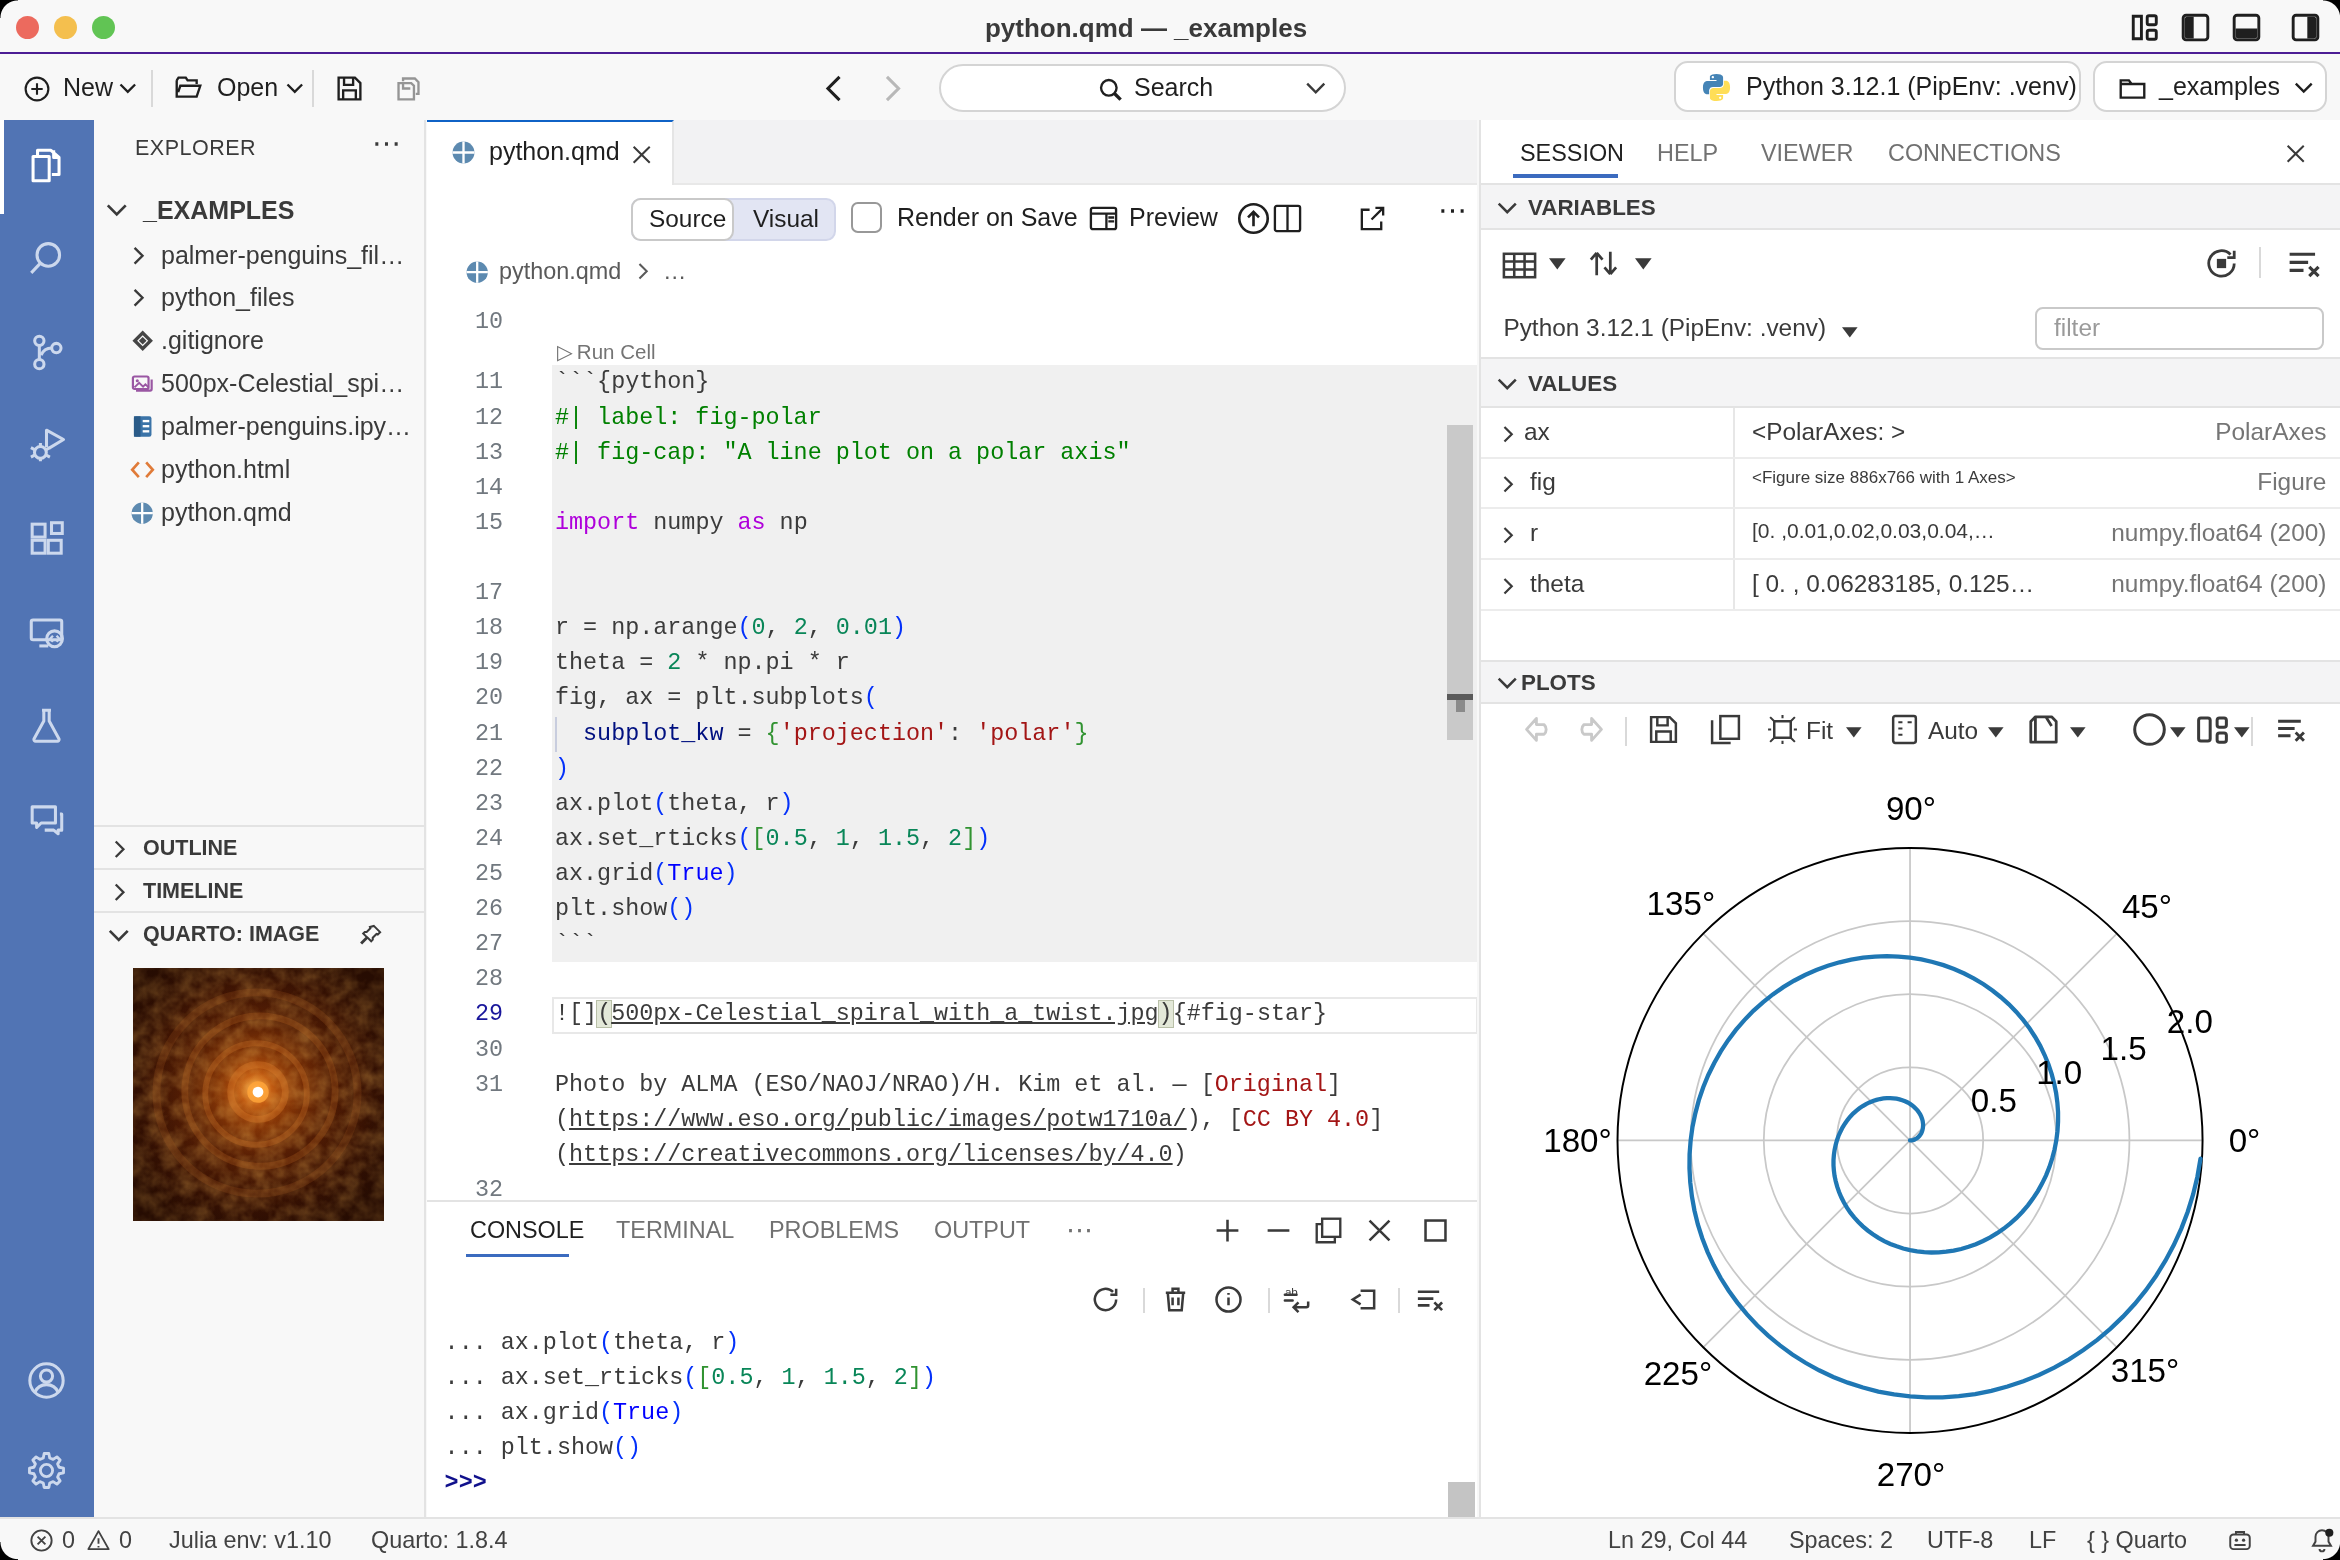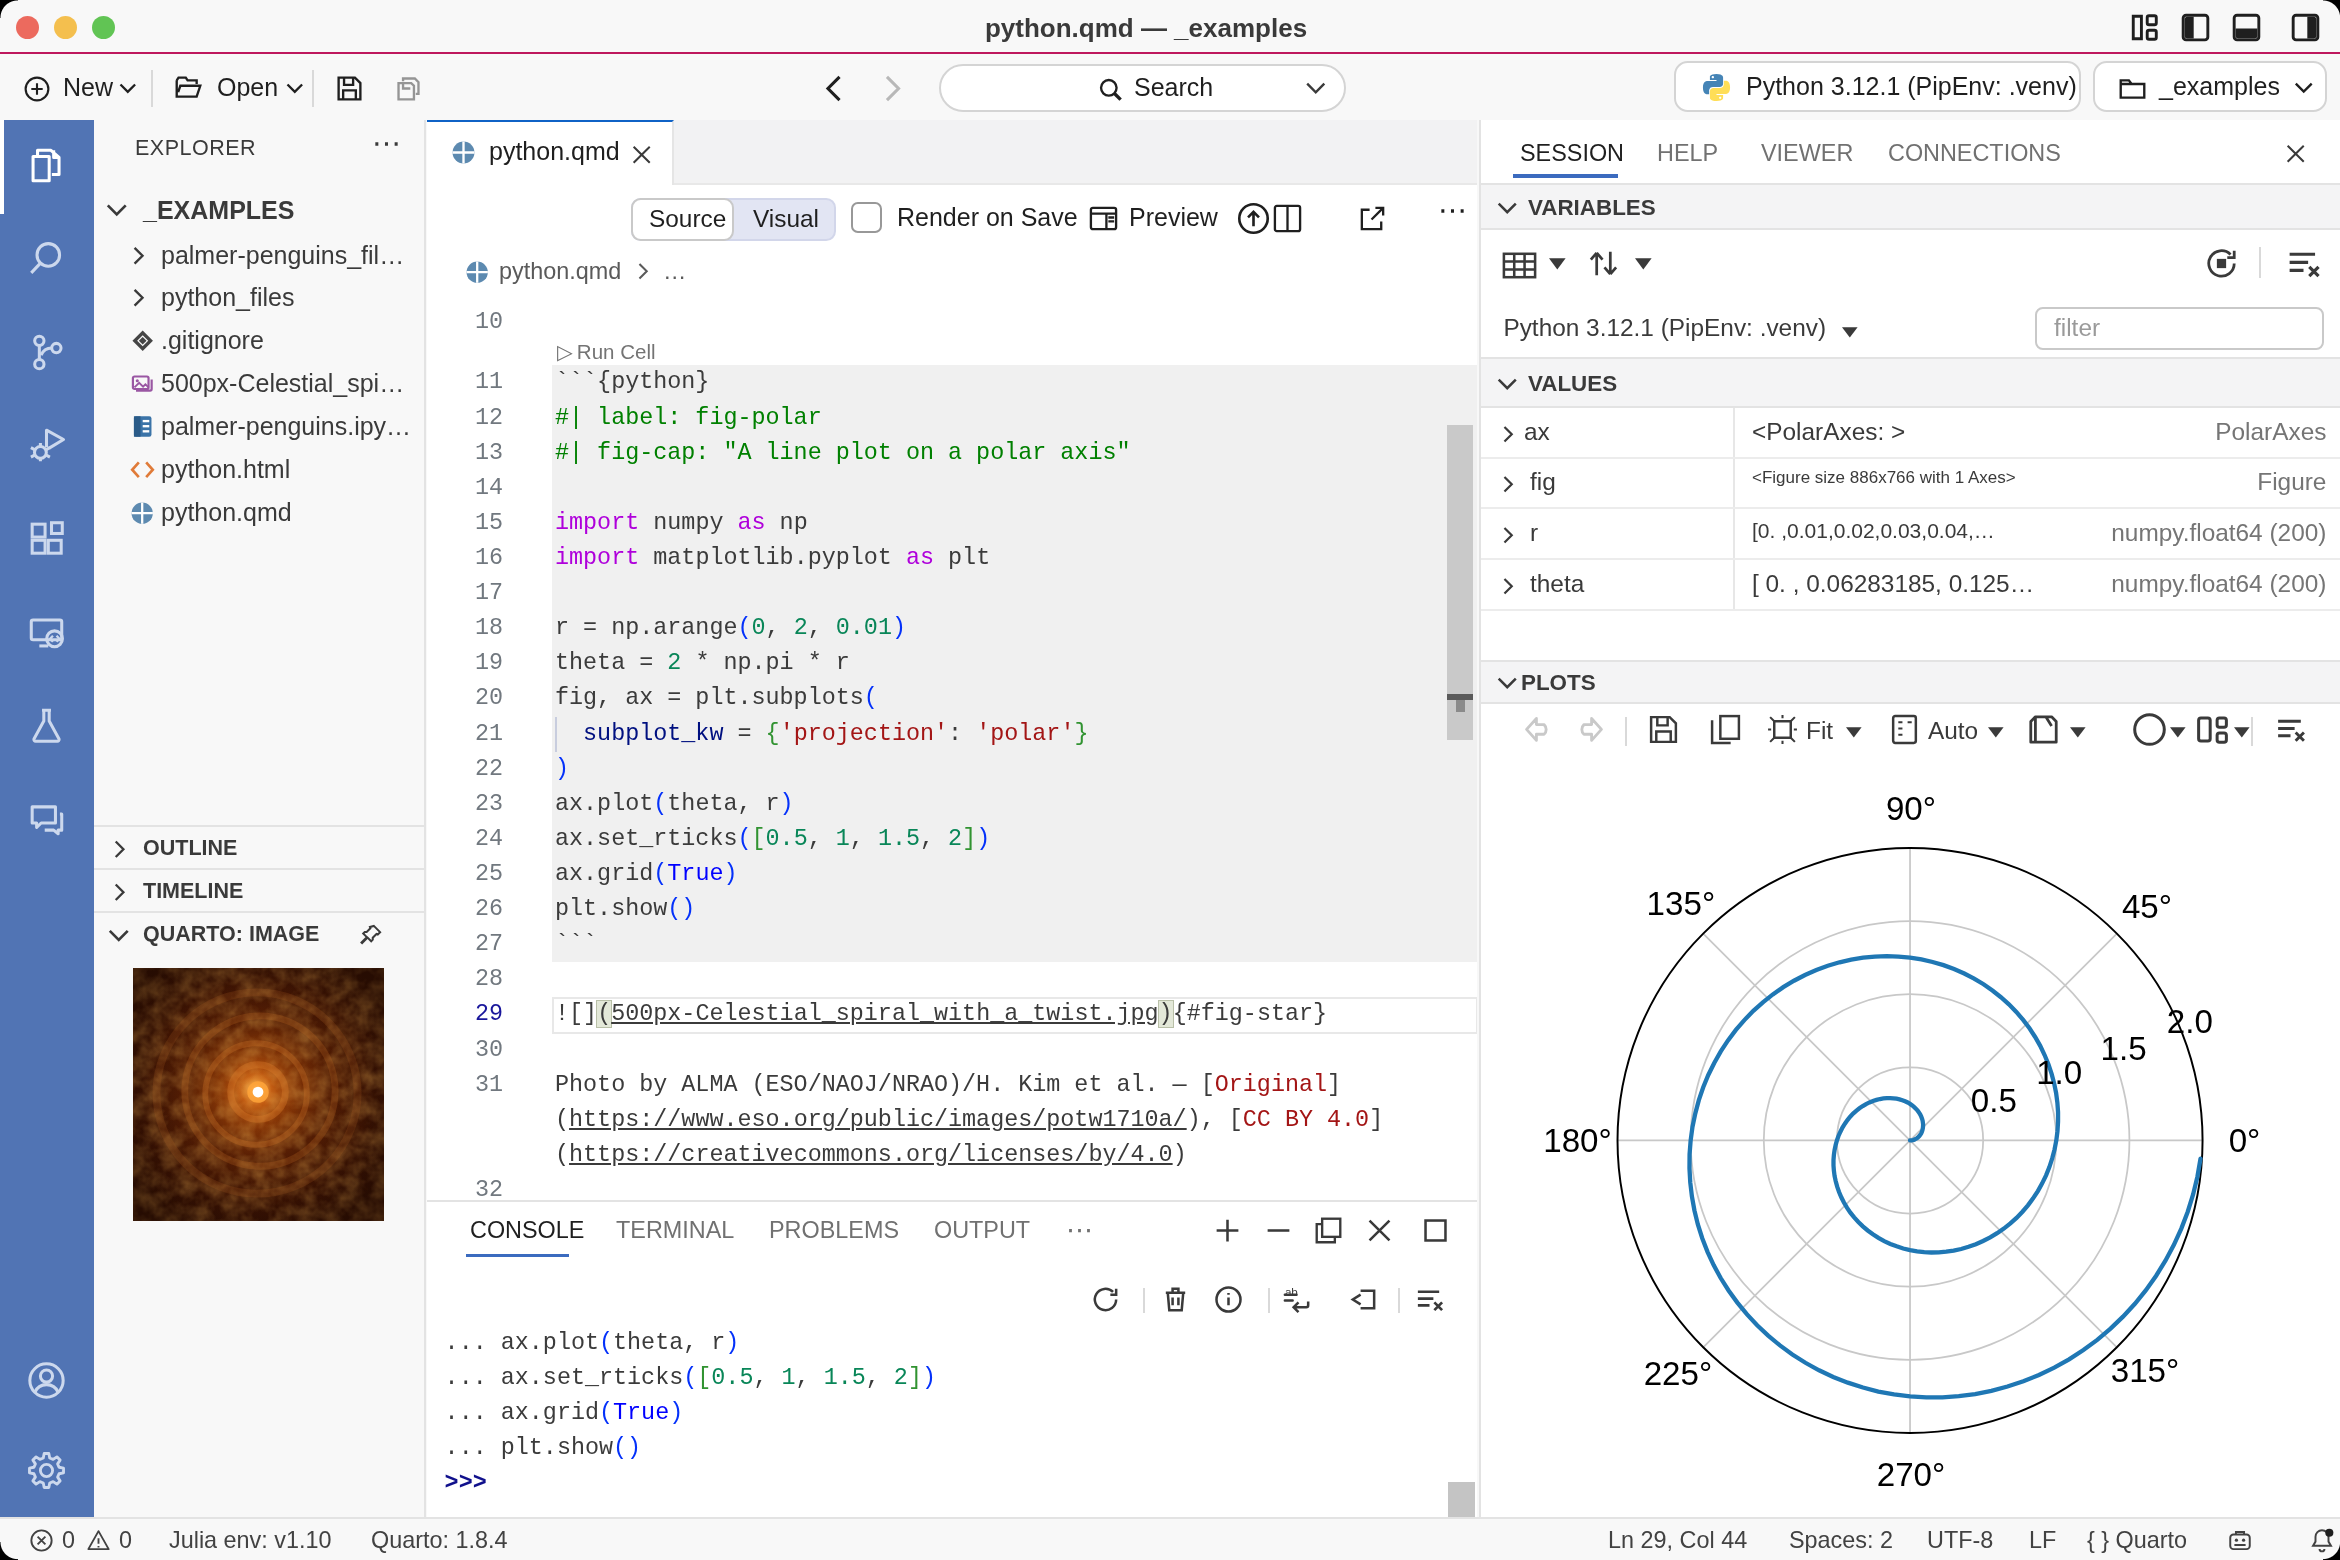--- a/index.html
+++ b/index.html
@@ -2,21 +2,21 @@
 <html><head>
 <meta charset="utf-8">
 <style>
   * { margin:0; padding:0; box-sizing:border-box; }
   html,body { width:2341px; height:1560px; overflow:hidden; }
   body { font-family:"Liberation Sans", sans-serif; background:#f8f8f8; position:relative; color:#3b3b3b; }
   .abs { position:absolute; white-space:nowrap; }
   svg { display:block; }
 
   
-  #titlebar { position:absolute; left:0; top:0; width:2341px; height:54px; background:#f8f8f8; border-bottom:2px solid #be185d; }
+  #titlebar { position:absolute; left:0; top:0; width:2341px; height:54px; background:#f8f8f8; border-bottom:2px solid #4c1d95; }
   .tl { position:absolute; top:15.6px; width:23.4px; height:23.4px; border-radius:50%; }
   #title { position:absolute; top:12.7px; left:0; width:2292px; text-align:center; font-size:26px; font-weight:bold; color:#3a3a3a; }
 
   
   #toolbar { position:absolute; left:0; top:56px; width:2142px; height:64px; background:#f8f8f8; }
   .tbtxt { font-size:25px; color:#1f1f1f; }
   .sep { position:absolute; top:13.7px; width:2px; height:37px; background:#d9d9d9; }
   #searchbox { position:absolute; left:939px; top:7.8px; width:407px; height:48px; background:#ffffff; border:2px solid #d4d4d4; border-radius:24.4px; }
   .pillbtn { position:absolute; top:4.9px; height:51px; background:#ffffff; border:2px solid #d4d4d4; border-radius:13.7px; }
 
@@ -382,21 +382,20 @@
   <div id="code">
     <div class="cellbg"></div>
     <div class="abs" style="left:125px;top:692px;width:926px;height:37px;border:2px solid #e8e8e8;"></div>
     <div class="cl" style="top:0"><span class="ln">10</span></div>
     <div class="cl" style="top:33px;height:27px;font-size:20.5px;line-height:27px;"><span class="abs" style="left:130px;color:#747474;font-family:'Liberation Sans',sans-serif;">▷ Run Cell</span></div>
     <div class="cl" style="top:60px"><span class="ln">11</span><span class="ct">```{python}</span></div>
     <div class="cl" style="top:96px"><span class="ln">12</span><span class="ct cmt">#| label: fig-polar</span></div>
     <div class="cl" style="top:131px"><span class="ln">13</span><span class="ct cmt">#| fig-cap: "A line plot on a polar axis"</span></div>
     <div class="cl" style="top:166px"><span class="ln">14</span></div>
     <div class="cl" style="top:201px"><span class="ln">15</span><span class="ct"><span class="kw">import</span> numpy <span class="kw">as</span> np</span></div>
-    <div class="cl" style="top:236px"><span class="ln">16</span><span class="ct"><span class="kw">import</span> matplotlib.pyplot <span class="kw">as</span> plt</span></div>
     <div class="cl" style="top:271px"><span class="ln">17</span></div>
     <div class="cl" style="top:306px"><span class="ln">18</span><span class="ct">r = np.arange<span class="pb">(</span><span class="num">0</span>, <span class="num">2</span>, <span class="num">0.01</span><span class="pb">)</span></span></div>
     <div class="cl" style="top:341px"><span class="ln">19</span><span class="ct">theta = <span class="num">2</span> * np.pi * r</span></div>
     <div class="cl" style="top:376px"><span class="ln">20</span><span class="ct">fig, ax = plt.subplots<span class="pb">(</span></span></div>
     <div class="cl" style="top:412px"><span class="ln">21</span><span class="abs" style="left:128px;top:0;width:2px;height:35px;background:#c8cdde;"></span><span class="ct">  <span class="nv">subplot_kw</span> = <span class="gb">{</span><span class="str">'projection'</span>: <span class="str">'polar'</span><span class="gb">}</span></span></div>
     <div class="cl" style="top:447px"><span class="ln">22</span><span class="ct pb">)</span></div>
     <div class="cl" style="top:482px"><span class="ln">23</span><span class="ct">ax.plot<span class="pb">(</span>theta, r<span class="pb">)</span></span></div>
     <div class="cl" style="top:517px"><span class="ln">24</span><span class="ct">ax.set_rticks<span class="pb">(</span><span class="gb">[</span><span class="num">0.5</span>, <span class="num">1</span>, <span class="num">1.5</span>, <span class="num">2</span><span class="gb">]</span><span class="pb">)</span></span></div>
     <div class="cl" style="top:552px"><span class="ln">25</span><span class="ct">ax.grid<span class="pb">(</span><span class="blue">True</span><span class="pb">)</span></span></div>
     <div class="cl" style="top:587px"><span class="ln">26</span><span class="ct">plt.show<span class="pb">(</span><span class="pb">)</span></span></div>

